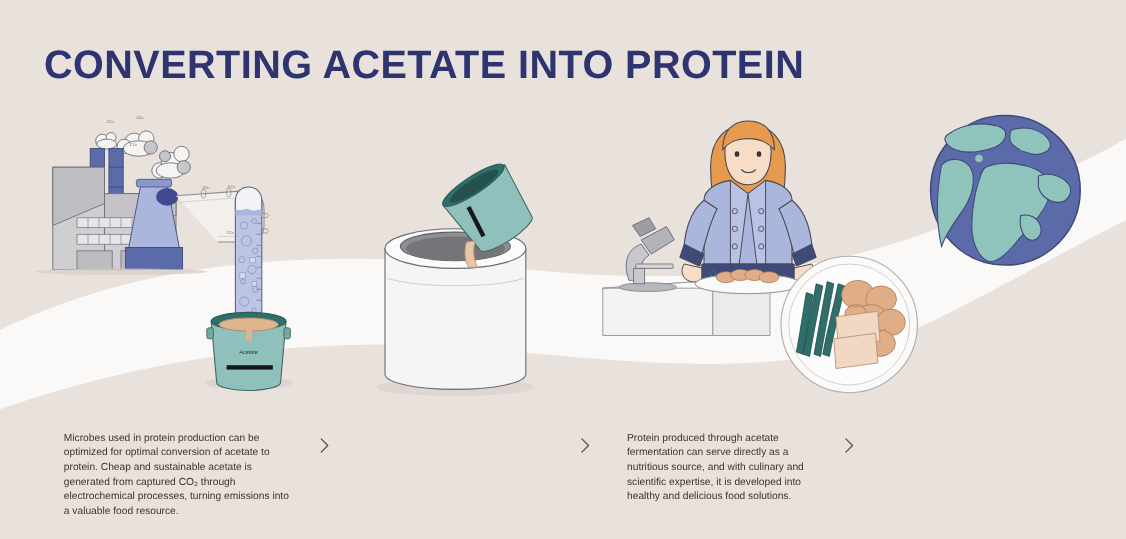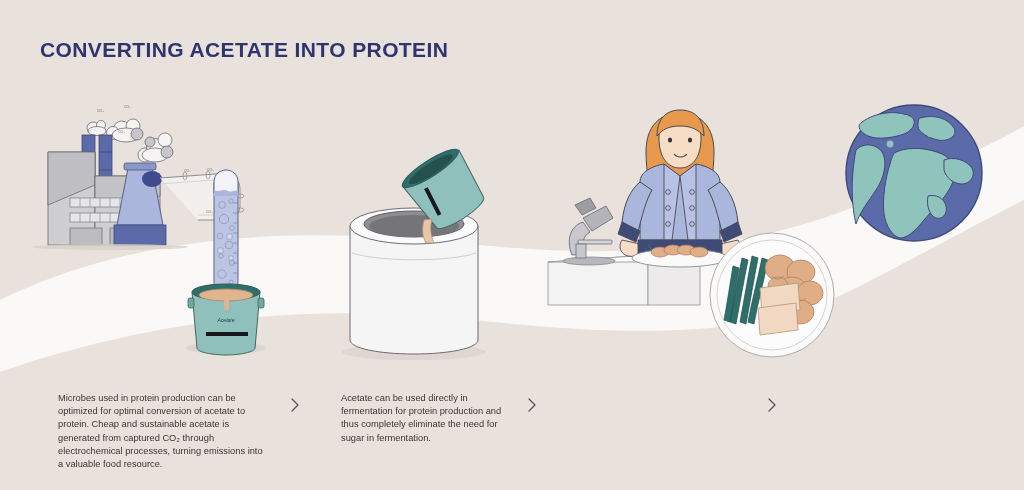--- a/index.html
+++ b/index.html
@@ -11,21 +11,21 @@
     position:relative;
   }
   #stage{position:relative;width:1024px;height:490px;overflow:hidden;}
 
   
   #bg-swoosh{position:absolute;inset:0;width:1024px;height:490px;}
 
   
   #page-title{
     position:absolute;left:40px;top:38px;
-    font-size:21px;font-weight:bold;letter-spacing:.4px;
+    font-size:36px;font-weight:bold;letter-spacing:.4px;
     color:#2d3470;
     font-family:"Liberation Sans", sans-serif;
   }
   #scene{position:absolute;left:0;top:0;width:1024px;height:400px;}
 
   
   #captions{position:absolute;left:0;top:392px;width:1024px;height:98px;}
   .cap{
     position:absolute;top:0;
     font-size:9.3px;line-height:13.2px;
@@ -346,27 +346,27 @@
 
   <div id="captions">
 
     <div class="cap" style="left:58px;width:205px;">
       <p>Microbes used in protein production can be optimized for optimal conversion of acetate to protein. Cheap and sustainable acetate is generated from captured CO₂ through electrochemical processes, turning emissions into a valuable food resource.</p>
     </div>
     <svg class="chev" style="left:288px;" viewBox="0 0 14 18">
       <path d="M4,3 L10,9 L4,15" fill="none" stroke="#55504c" stroke-width="1.2" stroke-linecap="round" stroke-linejoin="round"></path>
     </svg>
 
-    <div class="cap" style="left:341px;width:175px;">
-      <p>Acetate can be used directly in fermentation for protein production and thus completely eliminate the need for sugar in fermentation.</p>
-    </div>
     <svg class="chev" style="left:525px;" viewBox="0 0 14 18">
       <path d="M4,3 L10,9 L4,15" fill="none" stroke="#55504c" stroke-width="1.2" stroke-linecap="round" stroke-linejoin="round"></path>
     </svg>
 
+    <div class="cap" style="left:570px;width:180px;">
+      <p>Protein produced through acetate fermentation can serve directly as a nutritious source, and with culinary and scientific expertise, it is developed into healthy and delicious food solutions.</p>
+    </div>
     <svg class="chev" style="left:765px;" viewBox="0 0 14 18">
       <path d="M4,3 L10,9 L4,15" fill="none" stroke="#55504c" stroke-width="1.2" stroke-linecap="round" stroke-linejoin="round"></path>
     </svg>
 
 
   </div>
 
 </div>
 
 </body></html>

